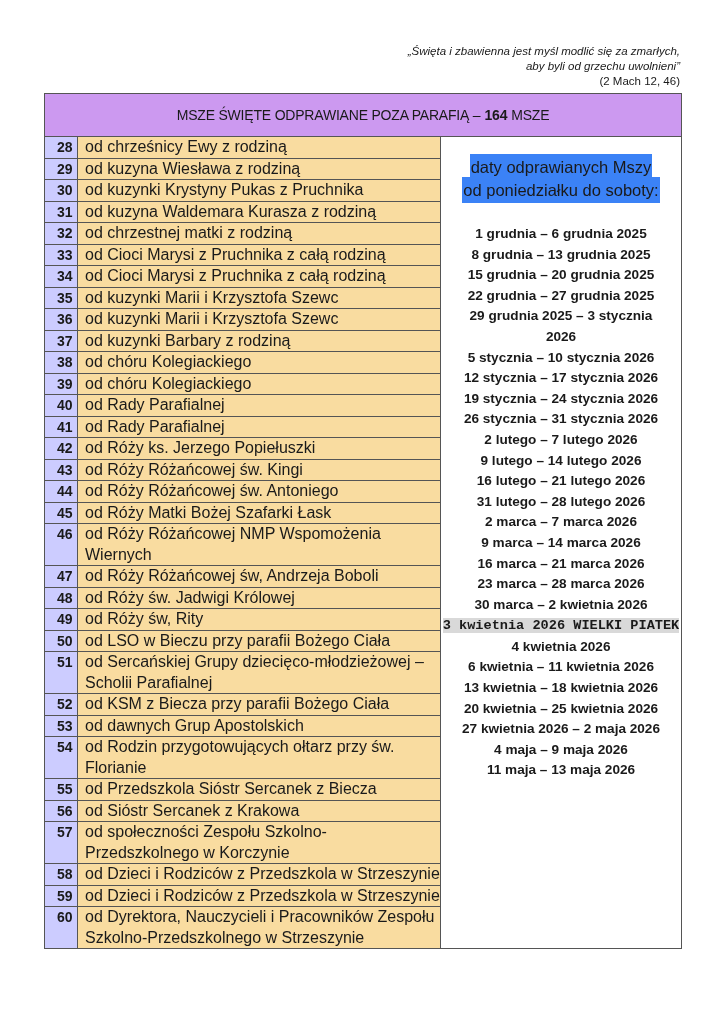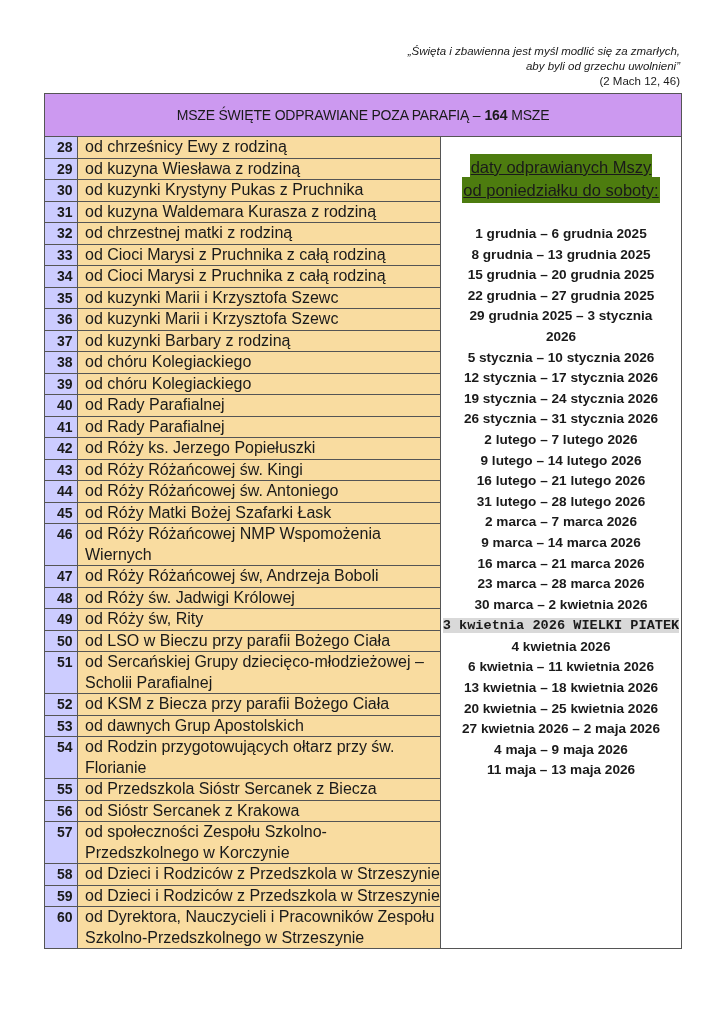--- a/index.html
+++ b/index.html
@@ -17,21 +17,21 @@
   .body { display: flex; }
   .left { width: 396px; flex: none; }
   .row { display: flex; border-bottom: 1px solid #555; }
   .row:last-child { border-bottom: none; }
   .num { width: 33px; flex: none; background: #ccccff; border-right: 1px solid #555;
          font-weight: bold; font-size: 14px; line-height: 20.5px; padding-left: 12px; box-sizing: border-box; }
   .txt { flex: 1; background: #f9dca0; border-right: 1px solid #555;
          font-size: 16px; line-height: 20.5px; padding-left: 7px; }
   .right { flex: 1; background: #fff; text-align: center; }
   .intro { margin-top: 19px; font-size: 16.5px; line-height: 23px; }
-  .intro span { background: #4d7c0f; padding: 4px 1px; text-decoration: underline; }
+  .intro span { background: #3b82f6; padding: 4px 1px; }
   .dates { margin-top: 22px; font-weight: bold; font-size: 13.6px; line-height: 20.6px; }
   .dates div.hl span { background: #d9d9d9; font-family: Liberation Mono, monospace; }
 </style>
 </head>
 <body>
 
 <div class="quote">
   <div>„Święta i zbawienna jest myśl modlić się za zmarłych,</div>
   <div>aby byli od grzechu uwolnieni”</div>
   <div class="ref">(2 Mach 12, 46)</div>

